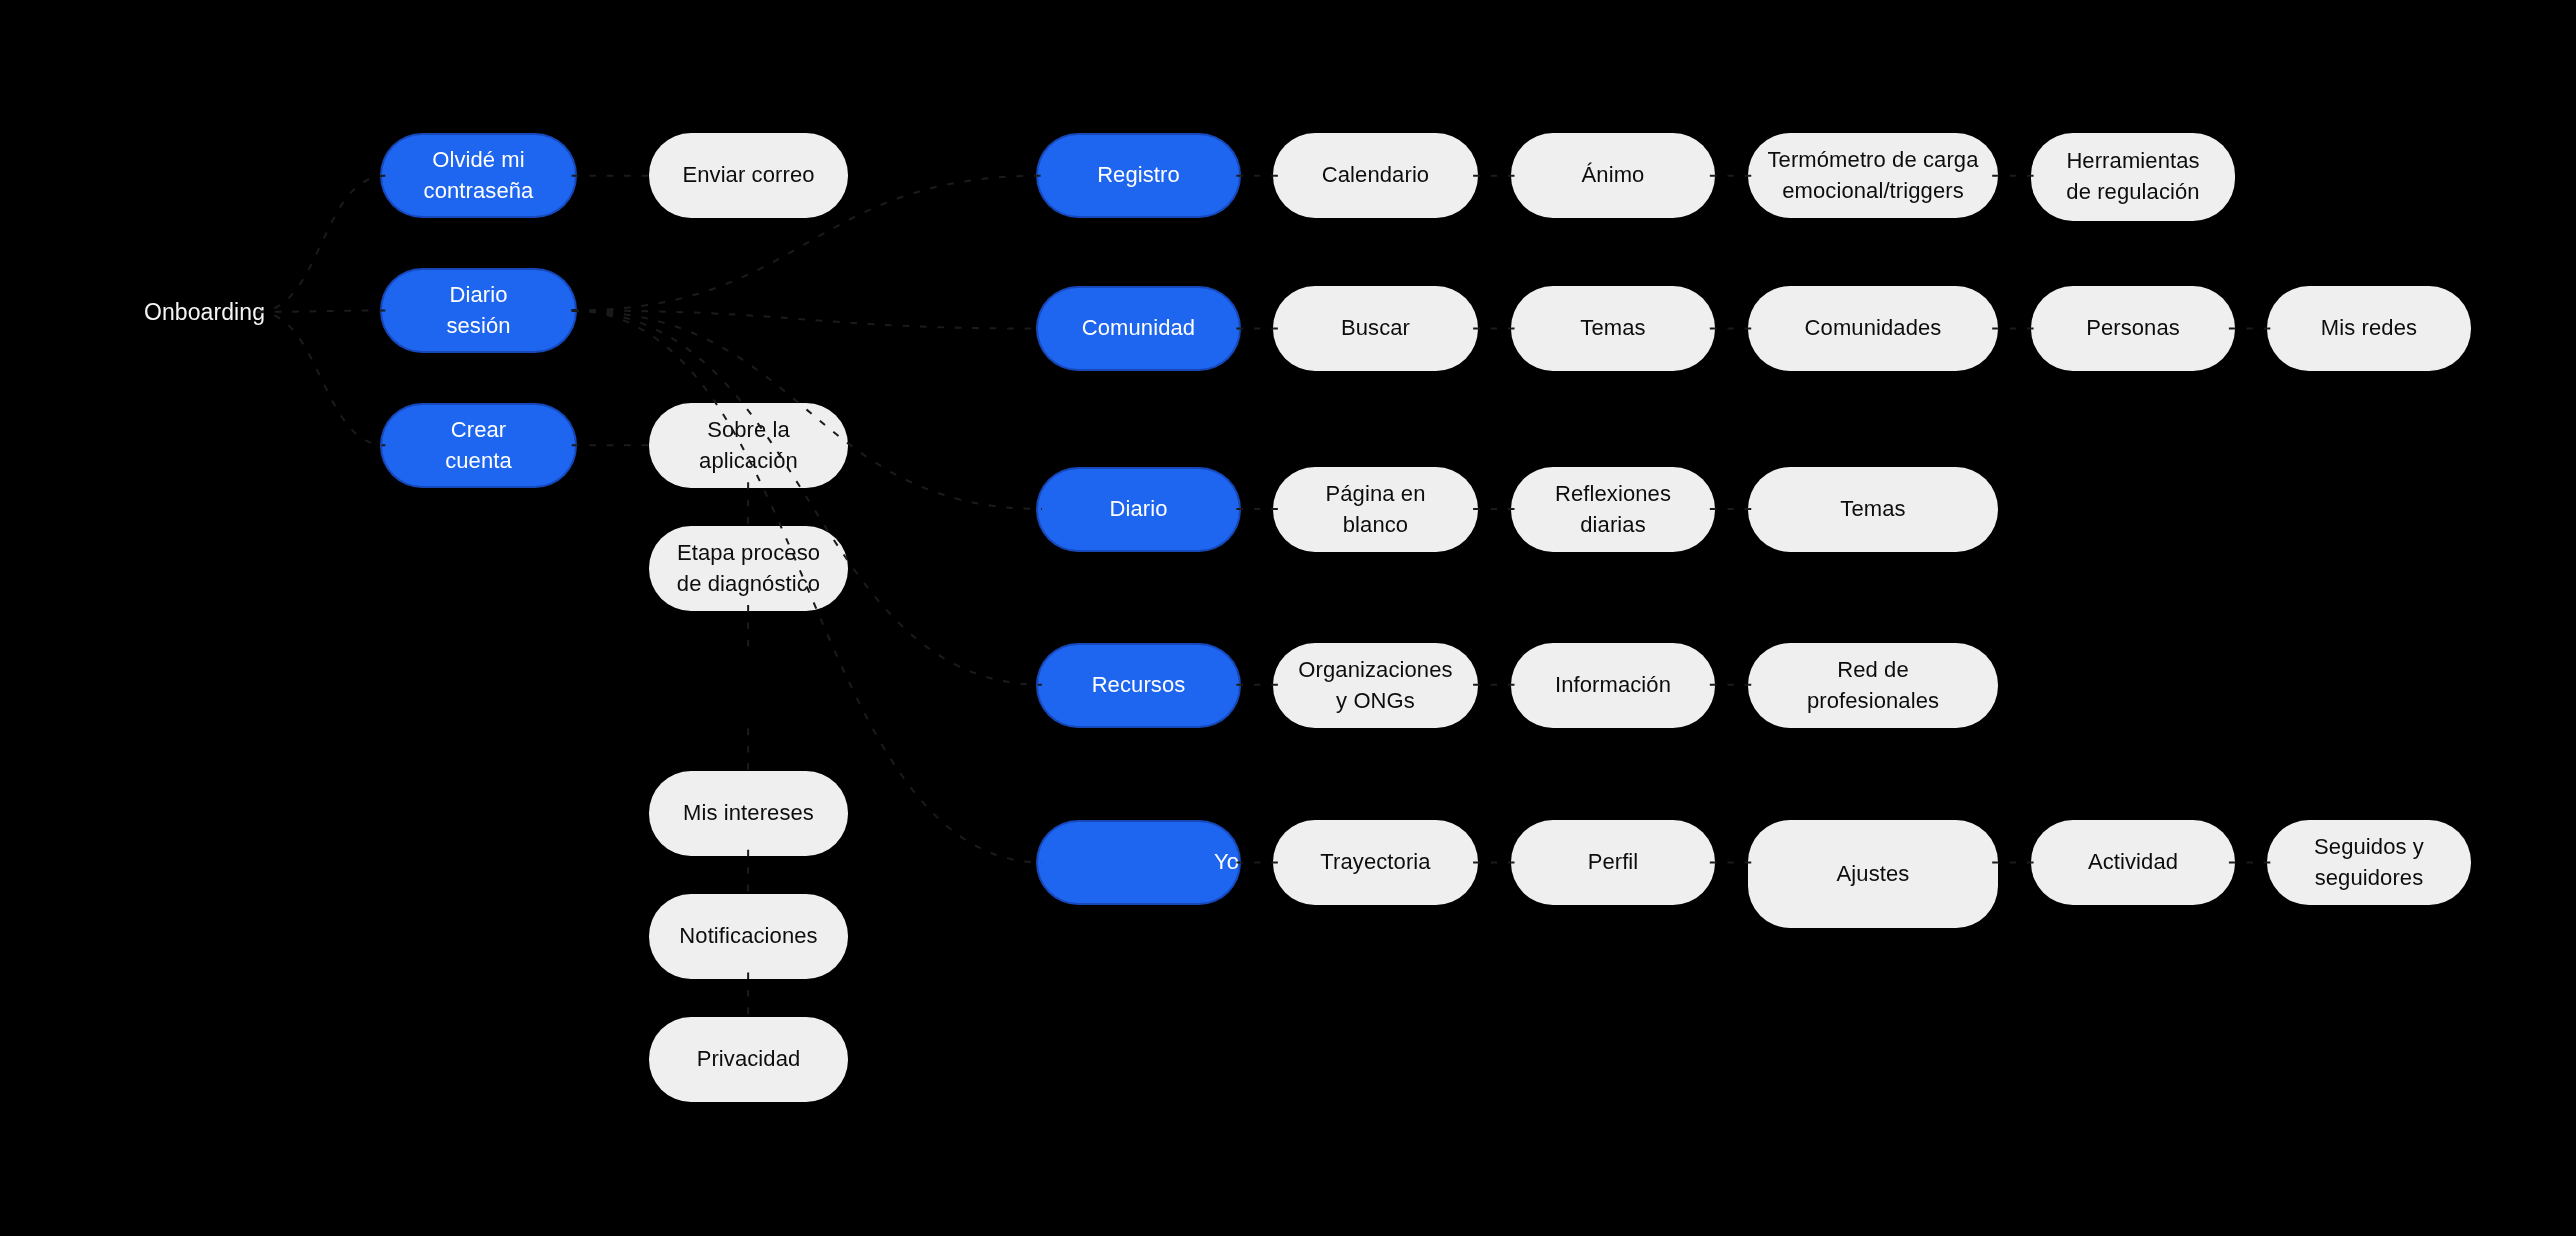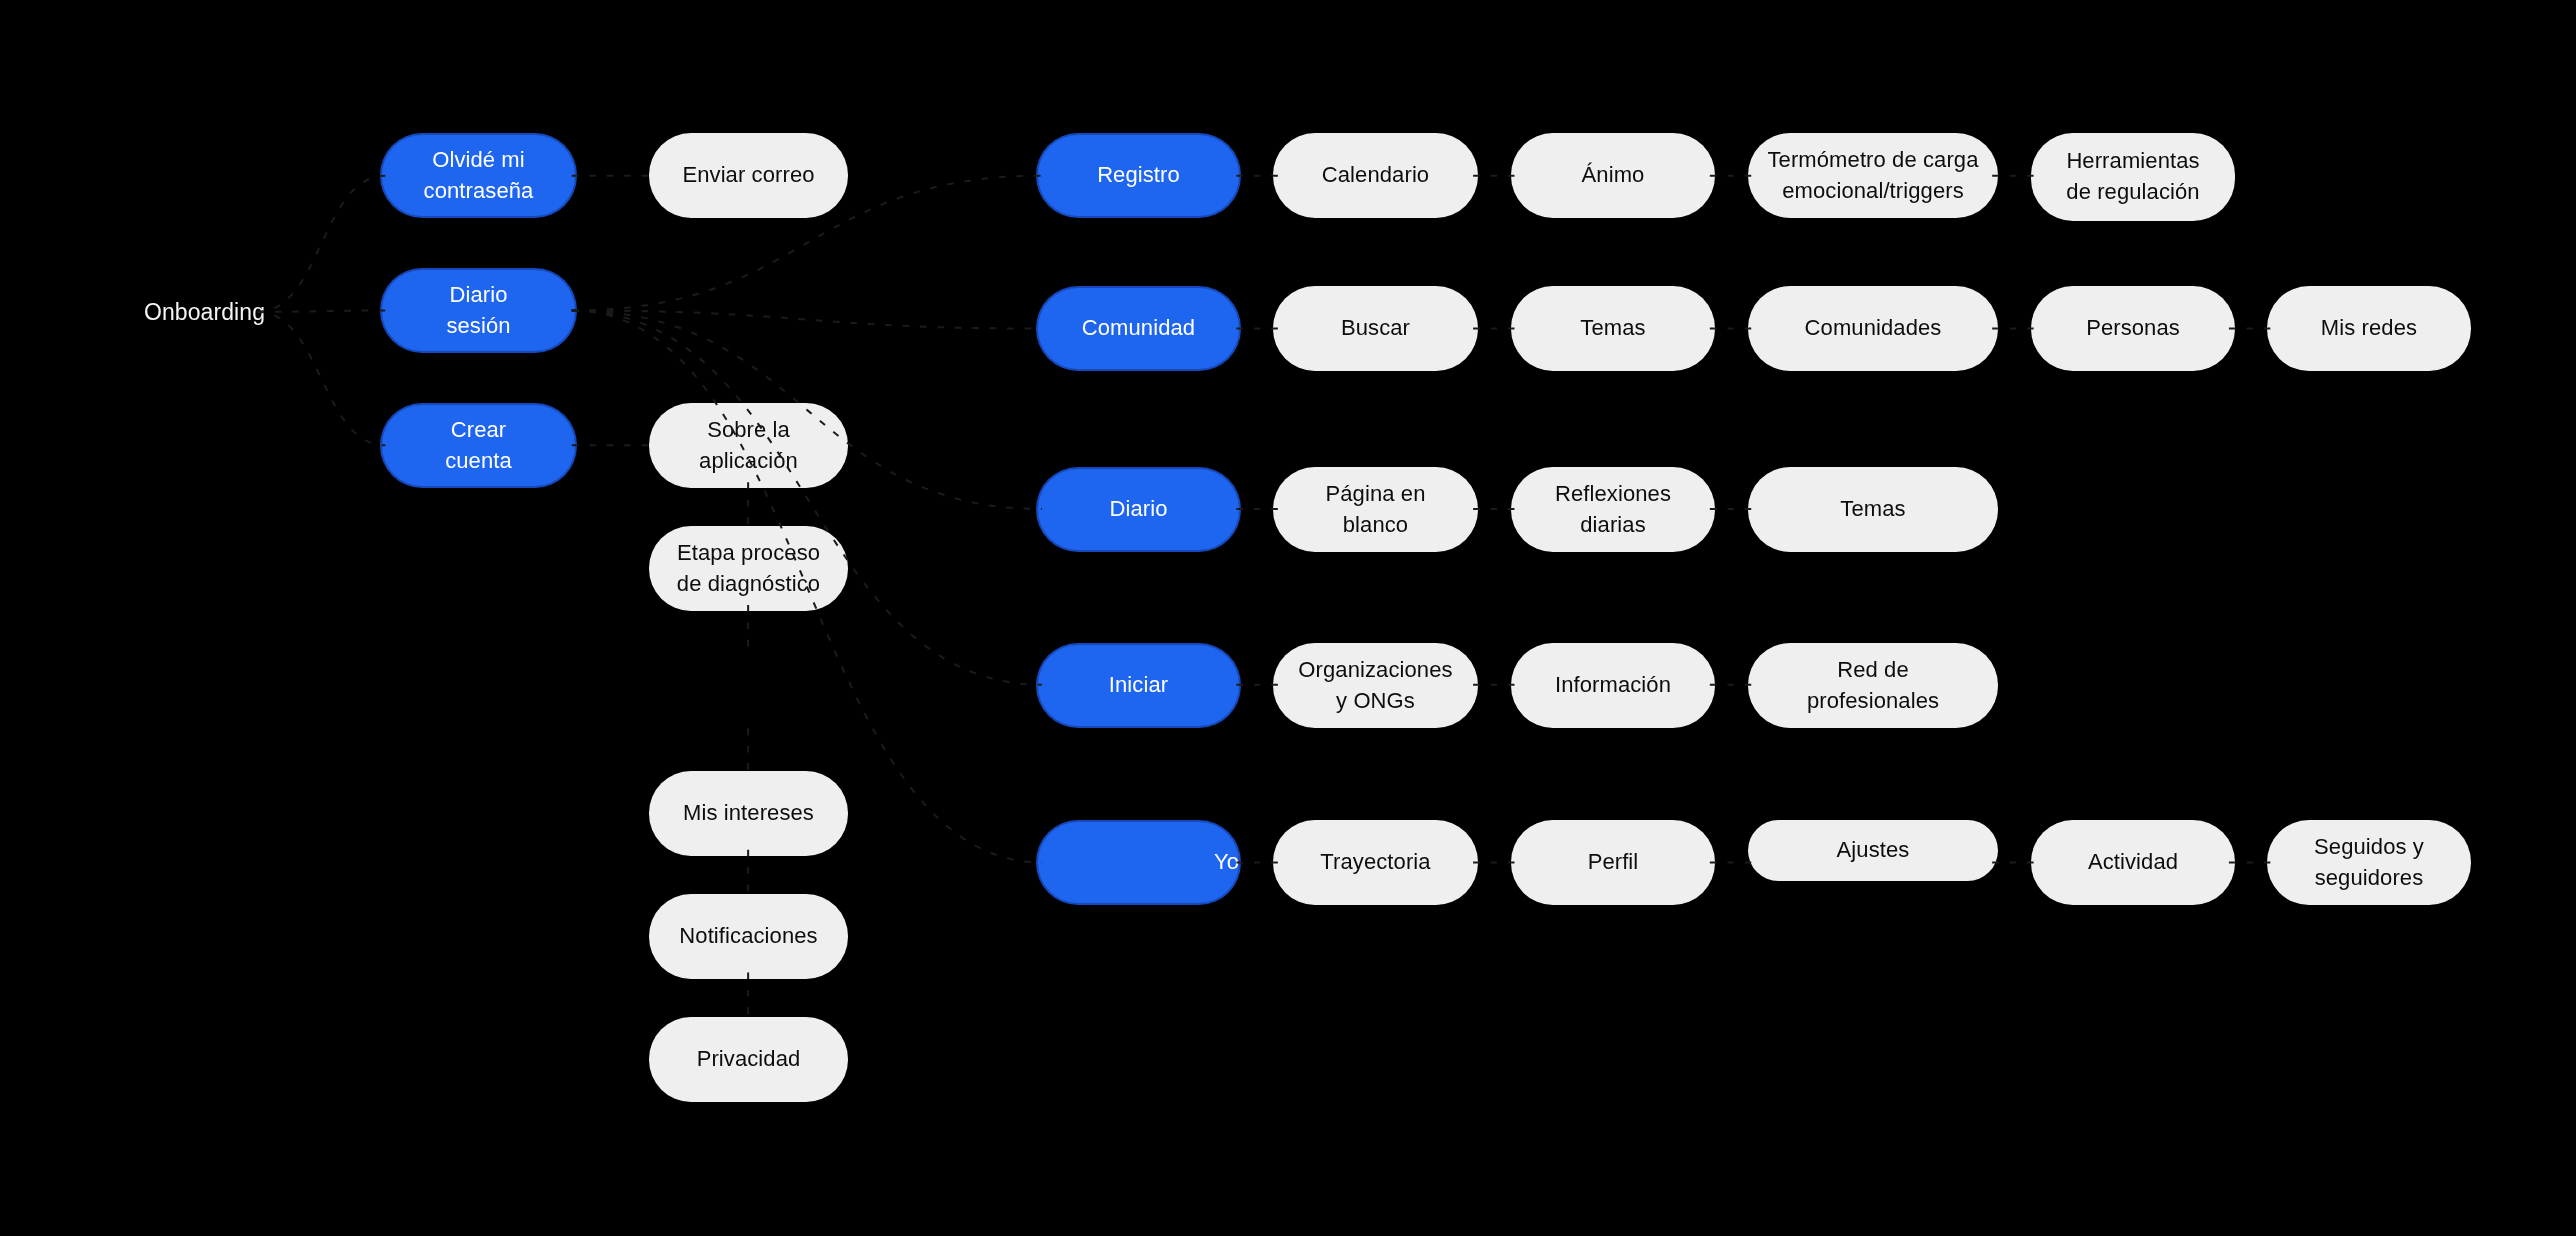--- a/index.html
+++ b/index.html
@@ -127,27 +127,27 @@
     <div class="pill secondary" style="left: 1511px; top: 286px; width: 204px; height: 85px;"><span>Temas</span></div>
     <div class="pill secondary" style="left: 1748px; top: 286px; width: 250px; height: 85px;"><span>Comunidades</span></div>
     <div class="pill secondary" style="left: 2031px; top: 286px; width: 204px; height: 85px;"><span>Personas</span></div>
     <div class="pill secondary" style="left: 2267px; top: 286px; width: 204px; height: 85px;"><span>Mis redes</span></div>
     <div class="pill primary" style="left: 1036px; top: 467px; width: 205px; height: 85px;"><span>Diario</span></div>
     <div class="pill secondary" style="left: 1273px; top: 467px; width: 205px; height: 85px;"><span>Página en
 blanco</span></div>
     <div class="pill secondary" style="left: 1511px; top: 467px; width: 204px; height: 85px;"><span>Reflexiones
 diarias</span></div>
     <div class="pill secondary" style="left: 1748px; top: 467px; width: 250px; height: 85px;"><span>Temas</span></div>
-    <div class="pill primary" style="left: 1036px; top: 643px; width: 205px; height: 85px;"><span>Iniciar</span></div>
+    <div class="pill primary" style="left: 1036px; top: 643px; width: 205px; height: 85px;"><span>Recursos</span></div>
     <div class="pill secondary" style="left: 1273px; top: 643px; width: 205px; height: 85px;"><span>Organizaciones
 y ONGs</span></div>
     <div class="pill secondary" style="left: 1511px; top: 643px; width: 204px; height: 85px; justify-content: center;"><span>Información</span></div>
     <div class="pill secondary" style="left: 1748px; top: 643px; width: 250px; height: 85px;"><span>Red de
 profesionales</span></div>
     <div class="pill primary" style="left: 1036px; top: 820px; width: 205px; height: 85px; justify-content: flex-end;"><span>Yo</span></div>
     <div class="pill secondary" style="left: 1273px; top: 820px; width: 205px; height: 85px;"><span>Trayectoria</span></div>
     <div class="pill secondary" style="left: 1511px; top: 820px; width: 204px; height: 85px;"><span>Perfil</span></div>
-    <div class="pill secondary" style="left: 1748px; top: 820px; width: 250px; height: 61px;"><span>Ajustes</span></div>
+    <div class="pill secondary" style="left: 1748px; top: 820px; width: 250px; height: 108px;"><span>Ajustes</span></div>
     <div class="pill secondary" style="left: 2031px; top: 820px; width: 204px; height: 85px;"><span>Actividad</span></div>
     <div class="pill secondary" style="left: 2267px; top: 820px; width: 204px; height: 85px;"><span>Seguidos y
 seguidores</span></div>
   </div>
 
 
 </body></html>

